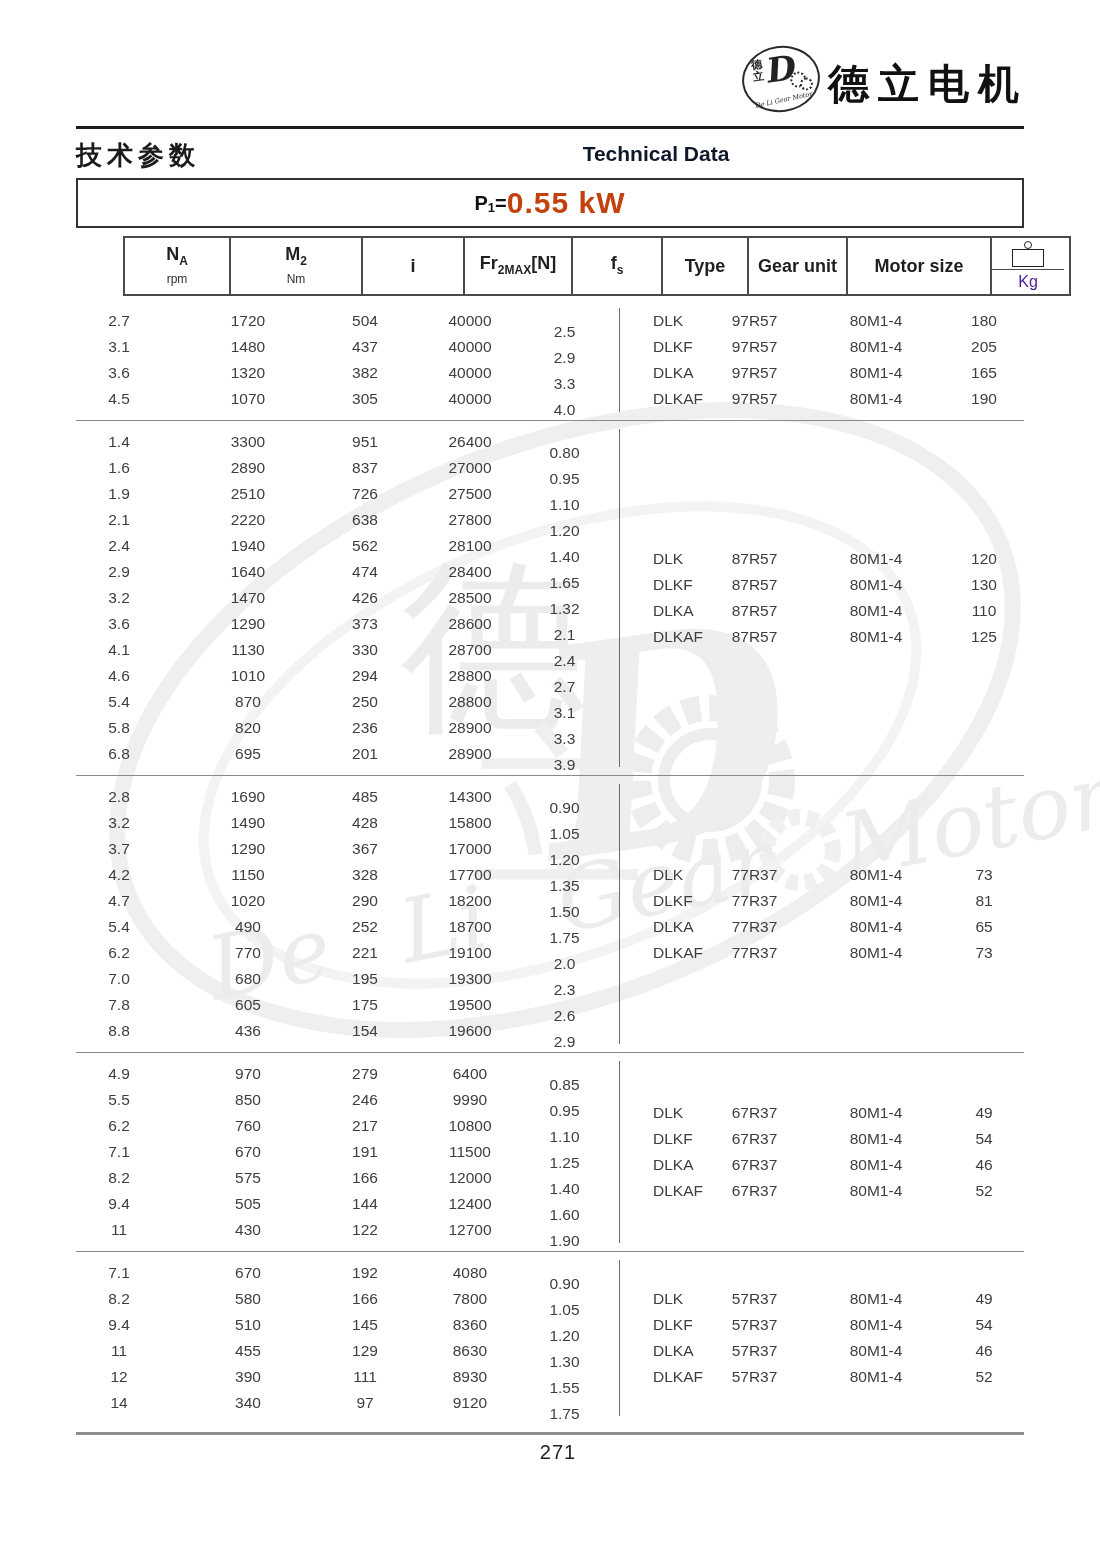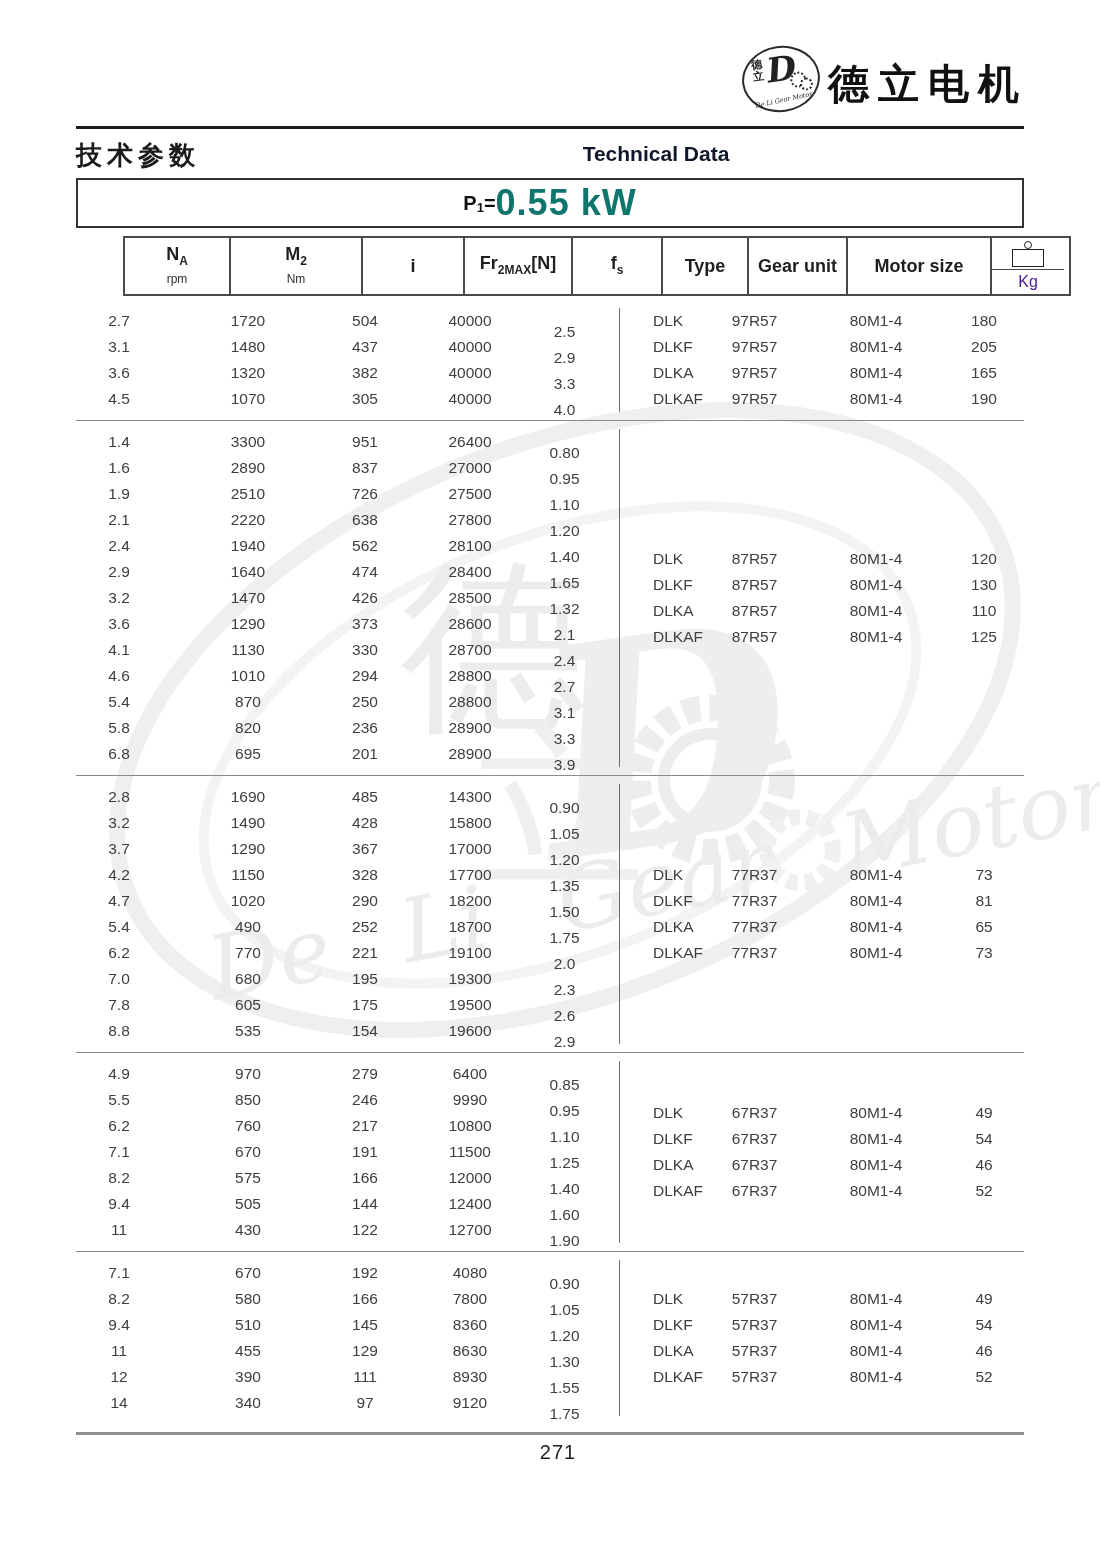--- a/index.html
+++ b/index.html
@@ -28,21 +28,21 @@
   .title-cn{position:absolute;left:76px;top:138px;z-index:1;font-size:26px;font-weight:bold;
             letter-spacing:5px;color:#1a1a1a;font-family:"DejaVu Sans",sans-serif;}
   .title-en{position:absolute;left:516px;top:142px;width:280px;text-align:center;z-index:1;
             font-size:21px;font-weight:bold;color:#0f172a;}
   
   .power-box{position:absolute;left:76px;top:178px;width:948px;height:50px;border:2px solid #333;
              box-sizing:border-box;z-index:1;display:flex;align-items:center;justify-content:center;}
   .power-p{font-size:20px;font-weight:bold;color:#111;}
   .power-sub{font-size:13px;font-weight:bold;color:#111;position:relative;top:4px;}
   .power-eq{font-size:20px;font-weight:bold;color:#111;}
-  .power-val{font-size:36px;font-weight:bold;color:#0f766e;letter-spacing:1px;}
+  .power-val{font-size:30px;font-weight:bold;color:#c2410c;letter-spacing:1px;}
   
   .thead{position:absolute;left:76px;top:236px;width:948px;height:60px;box-sizing:border-box;
          border:2px solid #4a4a4a;display:grid;z-index:1;background:transparent;
          grid-template-columns:106px 132px 102px 108px 90px 86px 99px 144px 72px;margin-left:47px;}
   .th{border-right:2px solid #4a4a4a;display:flex;flex-direction:column;align-items:center;
       justify-content:center;color:#1f1f1f;}
   .th:last-child{border-right:none;}
   .h-main{font-size:18px;font-weight:bold;line-height:20px;}
   .h-main sub{font-size:12px;font-weight:bold;}
   .h-unit{font-size:12px;line-height:17px;color:#2e2e2e;}
@@ -324,21 +324,21 @@
           <div class="cell c1">680</div>
           <div class="cell c2">195</div>
           <div class="cell c3">19300</div>
           <div class="cell c4">2.3</div>
           <div class="cell c0">7.8</div>
           <div class="cell c1">605</div>
           <div class="cell c2">175</div>
           <div class="cell c3">19500</div>
           <div class="cell c4">2.6</div>
           <div class="cell c0">8.8</div>
-          <div class="cell c1">535</div>
+          <div class="cell c1">436</div>
           <div class="cell c2">154</div>
           <div class="cell c3">19600</div>
           <div class="cell c4">2.9</div>
         </div>
         <div class="right-wrap">
           <div class="right-grid">
             <div class="vcell v0">DLK</div>
             <div class="vcell v1">77R37</div>
             <div class="vcell v2">80M1-4</div>
             <div class="vcell v3">73</div>

